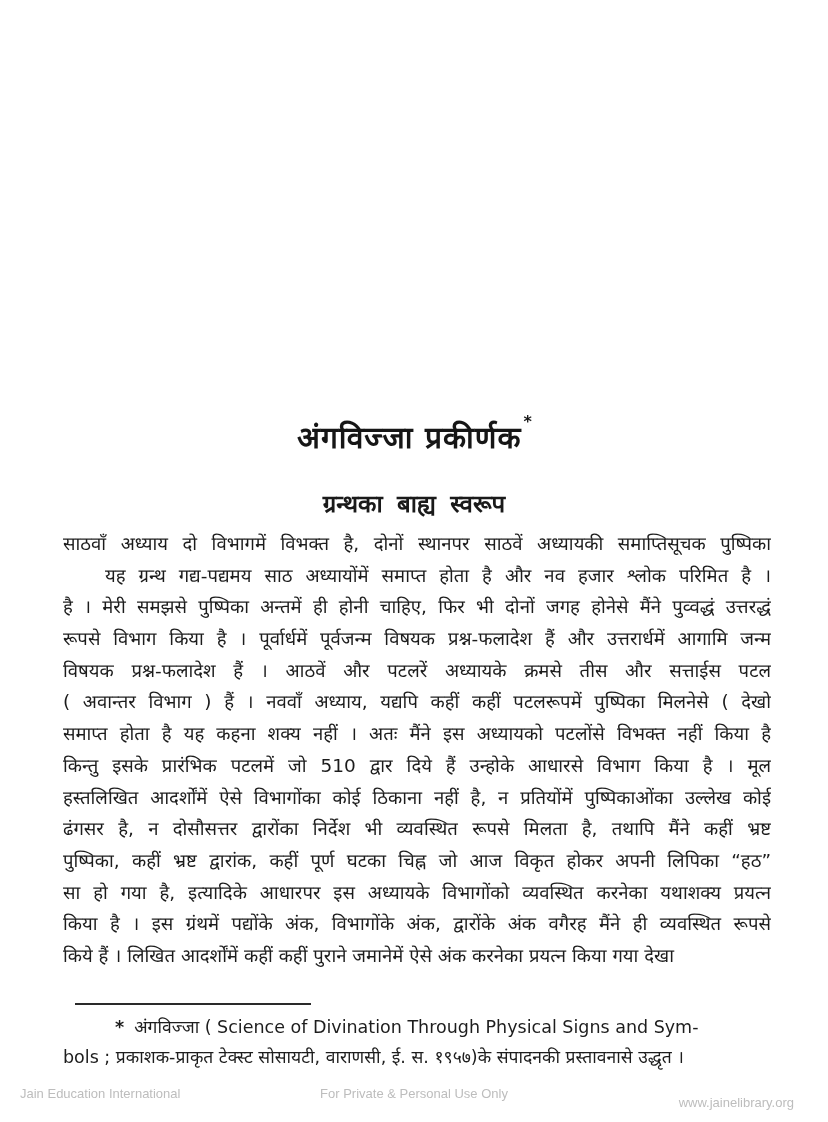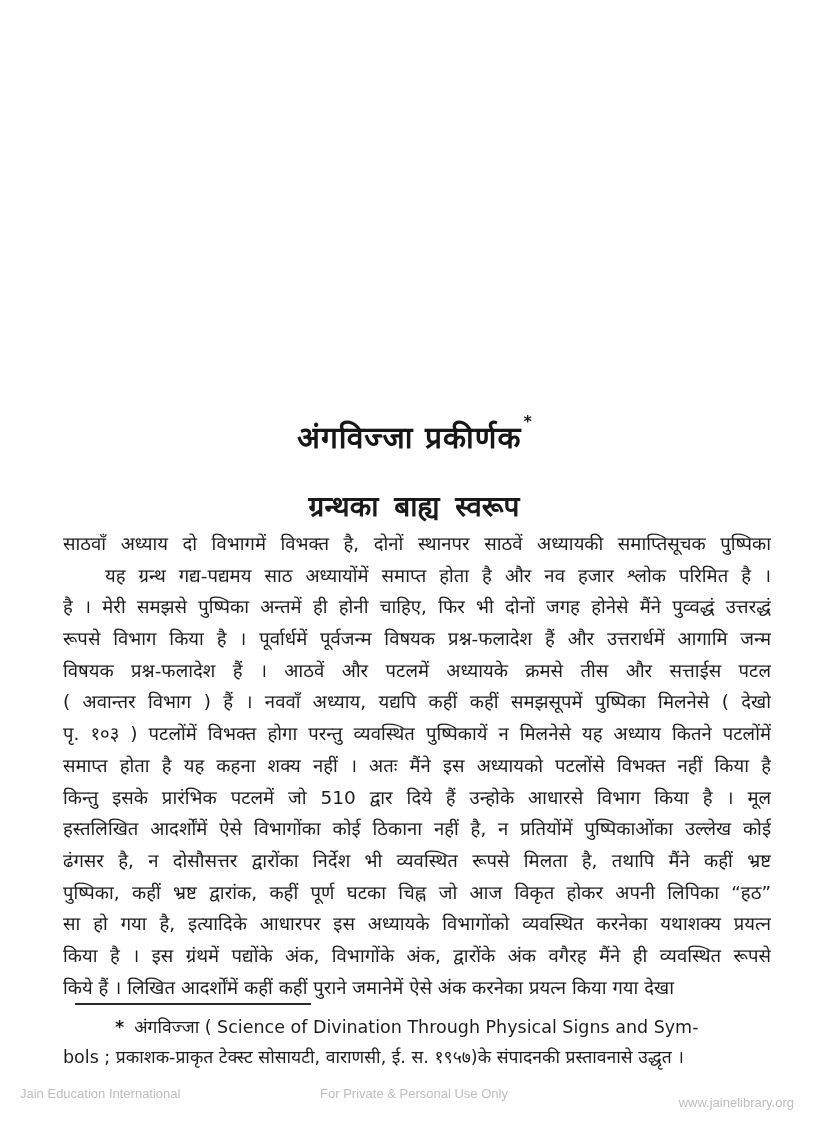--- a/index.html
+++ b/index.html
@@ -18,21 +18,21 @@
     font-size:30px;font-weight:bold;
     letter-spacing:1px;
     color:#161616;
   }
   .doc-title sup{
     font-size:16px;vertical-align:top;position:relative;top:-4px;left:2px;
   }
   .section-heading{
     position:absolute;top:486px;left:0;width:828px;
     text-align:center;
-    font-size:28px;font-weight:bold;
+    font-size:24px;font-weight:bold;
     word-spacing:6px;
     color:#1a1a1a;
   }
   .body-block{
     position:absolute;top:528px;left:63px;width:708px;
   }
   .body-line{
     height:31.7px;
     font-size:18.5px;
     font-weight:500;
@@ -70,23 +70,22 @@
 
   <div class="doc-title"><span>अंगविज्जा प्रकीर्णक</span><sup>*</sup></div>
 
   <div class="section-heading">ग्रन्थका बाह्य स्वरूप</div>
 
   <div class="body-block">
     <div class="body-line">साठवाँ अध्याय दो विभागमें विभक्त है, दोनों स्थानपर साठवें अध्यायकी समाप्तिसूचक पुष्पिका</div>
     <div class="body-line first">यह ग्रन्थ गद्य-पद्यमय साठ अध्यायोंमें समाप्त होता है और नव हजार श्लोक परिमित है ।</div>
     <div class="body-line">है । मेरी समझसे पुष्पिका अन्तमें ही होनी चाहिए, फिर भी दोनों जगह होनेसे मैंने पुव्वद्धं उत्तरद्धं</div>
     <div class="body-line">रूपसे विभाग किया है । पूर्वार्धमें पूर्वजन्म विषयक प्रश्न-फलादेश हैं  और उत्तरार्धमें आगामि जन्म</div>
-    <div class="body-line">विषयक प्रश्न-फलादेश हैं ।  आठवें और पटलमें अध्यायके क्रमसे तीस और सत्ताईस पटल</div>
-    <div class="body-line">( अवान्तर विभाग ) हैं ।  नववाँ अध्याय, यद्यपि कहीं कहीं  समझसूपमें पुष्पिका मिलनेसे ( देखो</div>
-    <div class="body-line">पृ. १०३ ) पटलोंमें विभक्त होगा परन्तु व्यवस्थित पुष्पिकायें न मिलनेसे यह अध्याय कितने पटलोंमें</div>
+    <div class="body-line">विषयक प्रश्न-फलादेश हैं ।  आठवें और पटलरें अध्यायके क्रमसे तीस और सत्ताईस पटल</div>
+    <div class="body-line">( अवान्तर विभाग ) हैं ।  नववाँ अध्याय, यद्यपि कहीं कहीं  पटलरूपमें पुष्पिका मिलनेसे ( देखो</div>
     <div class="body-line">समाप्त होता है यह कहना शक्य नहीं । अतः मैंने इस अध्यायको पटलोंसे विभक्त नहीं किया है</div>
     <div class="body-line">किन्तु इसके प्रारंभिक पटलमें जो 510 द्वार दिये हैं उन्होके आधारसे विभाग किया है । मूल</div>
     <div class="body-line">हस्तलिखित आदर्शोंमें ऐसे विभागोंका कोई ठिकाना नहीं है, न प्रतियोंमें पुष्पिकाओंका उल्लेख कोई</div>
     <div class="body-line">ढंगसर है, न दोसौसत्तर द्वारोंका निर्देश भी व्यवस्थित रूपसे मिलता है, तथापि मैंने कहीं भ्रष्ट</div>
     <div class="body-line">पुष्पिका, कहीं भ्रष्ट द्वारांक, कहीं पूर्ण घटका चिह्न जो आज विकृत होकर अपनी लिपिका “हठ”</div>
     <div class="body-line">सा हो गया है, इत्यादिके आधारपर इस अध्यायके विभागोंको व्यवस्थित करनेका यथाशक्य प्रयत्न</div>
     <div class="body-line">किया है । इस ग्रंथमें पद्योंके अंक, विभागोंके अंक, द्वारोंके अंक वगैरह मैंने ही व्यवस्थित रूपसे</div>
     <div class="body-line last">किये हैं । लिखित आदर्शोंमें कहीं कहीं पुराने जमानेमें ऐसे अंक करनेका प्रयत्न किया गया देखा</div>
   </div>
 

